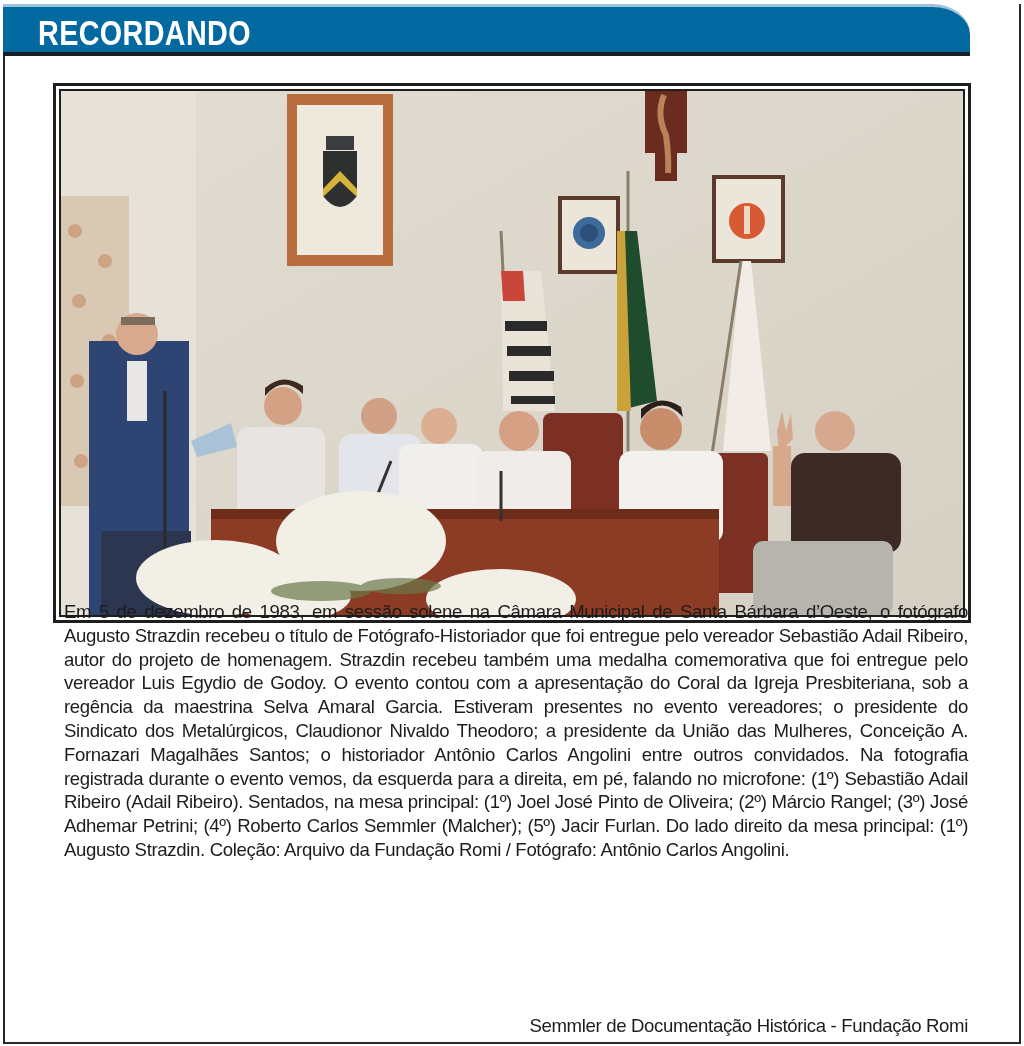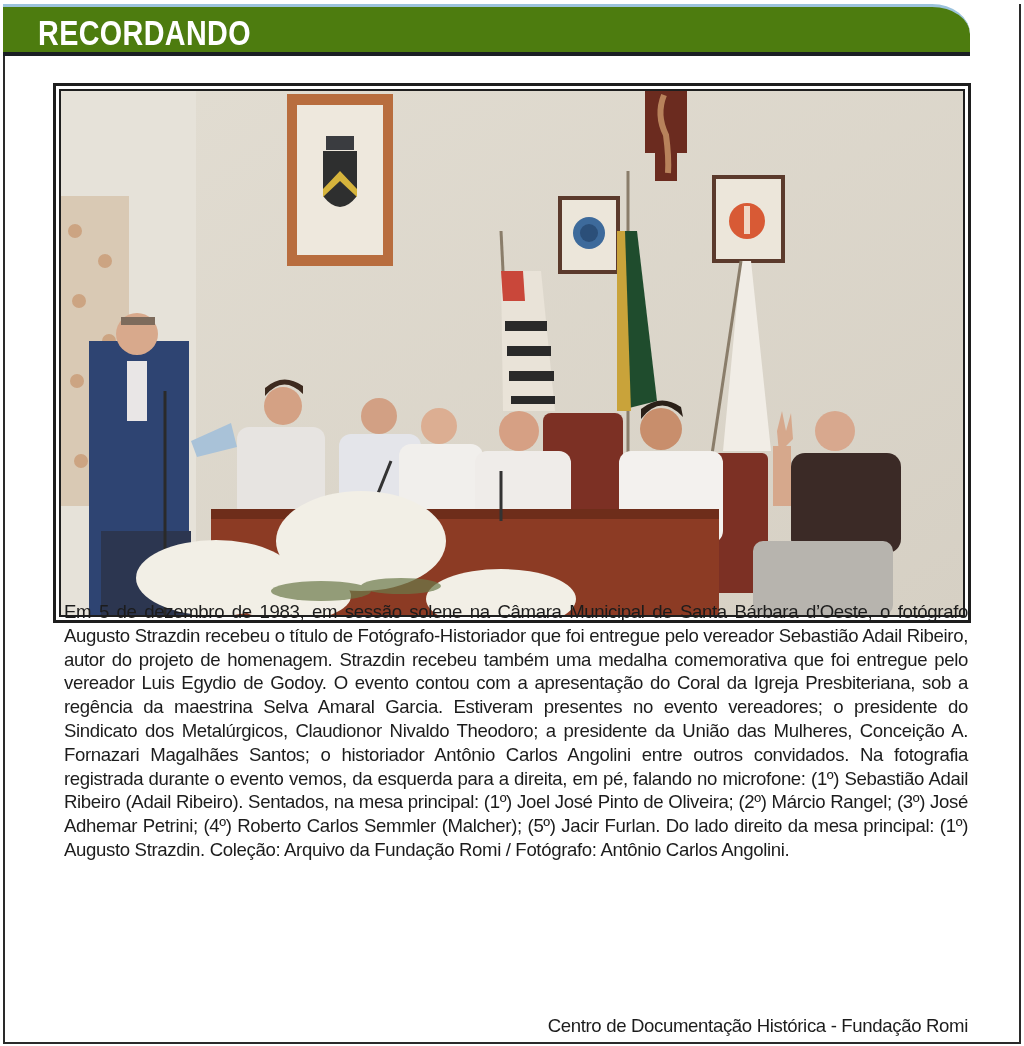--- a/index.html
+++ b/index.html
@@ -2,21 +2,21 @@
 <html><head>
 <meta charset="utf-8">
 <style>
   html, body { margin:0; padding:0; }
   body { width:1024px; height:1046px; background:#ffffff; position:relative; overflow:hidden;
          font-family: "Liberation Sans", sans-serif; }
   .panel { position:absolute; left:3px; top:4px; width:1014px; height:1038px;
            border-left:2px solid #2a2a2a; border-right:2px solid #2a2a2a; border-bottom:2px solid #2a2a2a;
            background:#fff; }
   .header { position:absolute; left:3px; top:4px; width:967px; height:52px;
-            background:#4d7c0f; border-top-right-radius:38px 30px;
+            background:#0369a1; border-top-right-radius:38px 30px;
             border-top:3px solid #9cc3dc; box-sizing:border-box;
             border-bottom:4px solid #1a1f24; }
   .header-title { position:absolute; left:35px; top:6px; color:#ffffff; font-weight:bold;
                   font-size:35px; letter-spacing:0.5px; transform:scaleX(0.82); transform-origin:left center;
                   font-family:"Liberation Sans", sans-serif; line-height:40px; }
   .photo-frame { position:absolute; left:53px; top:83px; width:918px; height:540px; box-sizing:border-box;
                  border:3px solid #1e1e1e; background:#fff; }
   .photo-inner { position:absolute; left:3px; top:3px; right:3px; bottom:3px; border:2px solid #1e1e1e; overflow:hidden;
                  background:#d8d2c6; }
   .photo { position:absolute; left:0; top:0; width:100%; height:100%; }
@@ -136,13 +136,13 @@
       </g>
       <g fill="#6b7a4a" opacity="0.7">
         <ellipse cx="260" cy="500" rx="50" ry="10"></ellipse>
         <ellipse cx="340" cy="495" rx="40" ry="8"></ellipse>
       </g>
     </svg>
   </div>
 </div>
 
 <div class="caption">Em 5 de dezembro de 1983, em sessão solene na Câmara Municipal de Santa Bárbara d’Oeste, o fotógrafo Augusto Strazdin recebeu o título de Fotógrafo-Historiador que foi entregue pelo vereador Sebastião Adail Ribeiro, autor do projeto de homenagem. Strazdin recebeu também uma medalha comemorativa que foi entregue pelo vereador Luis Egydio de Godoy. O evento contou com a apresentação do Coral da Igreja Presbiteriana, sob a regência da maestrina Selva Amaral Garcia. Estiveram presentes no evento vereadores; o presidente do Sindicato dos Metalúrgicos, Claudionor Nivaldo Theodoro; a presidente da União das Mulheres, Conceição A. Fornazari Magalhães Santos; o historiador Antônio Carlos Angolini entre outros convidados. Na fotografia registrada durante o evento vemos, da esquerda para a direita, em pé, falando no microfone: (1º) Sebastião Adail Ribeiro (Adail Ribeiro). Sentados, na mesa principal: (1º) Joel José Pinto de Oliveira; (2º) Márcio Rangel; (3º) José Adhemar Petrini; (4º) Roberto Carlos Semmler (Malcher); (5º) Jacir Furlan. Do lado direito da mesa principal: (1º) Augusto Strazdin. Coleção: Arquivo da Fundação Romi / Fotógrafo: Antônio Carlos Angolini.</div>
-<div class="credit">Centro de Documentação Histórica - Fundação Romi</div>
+<div class="credit">Semmler de Documentação Histórica - Fundação Romi</div>
 
 </body></html>

